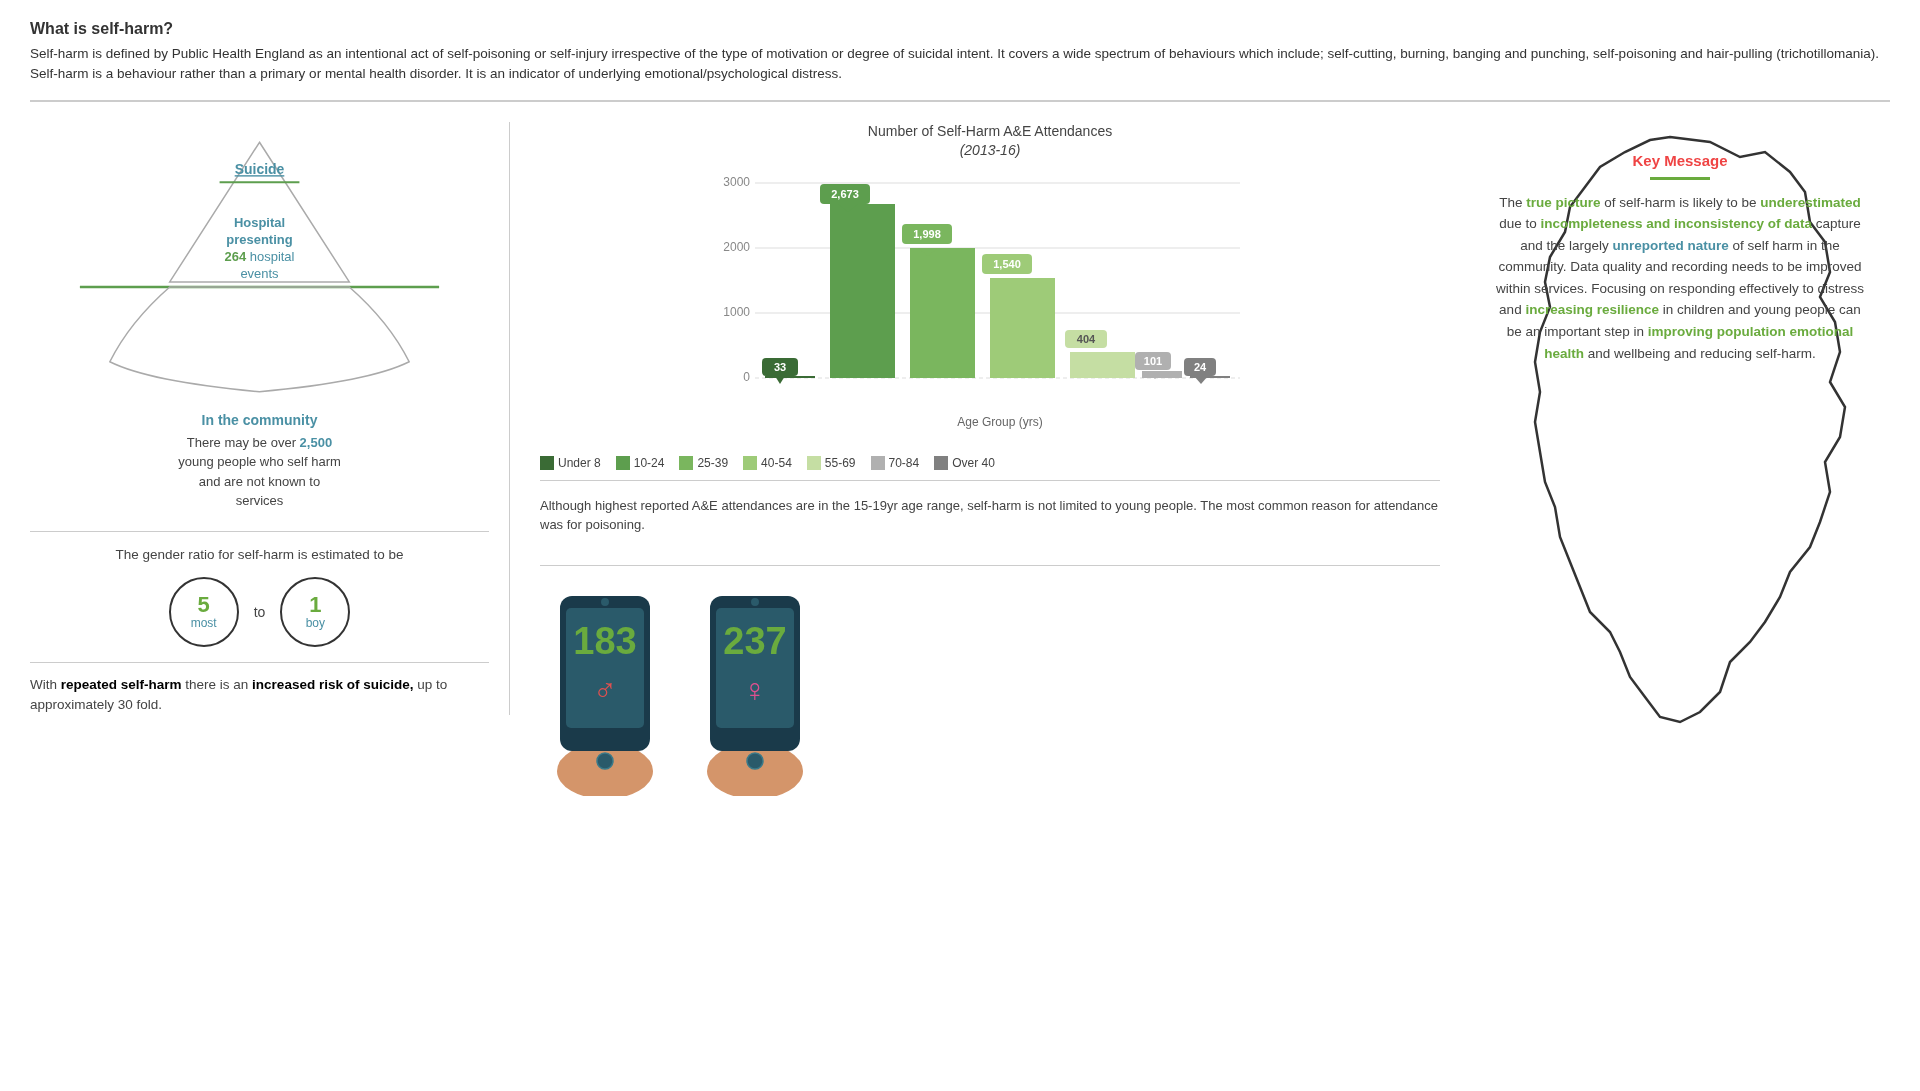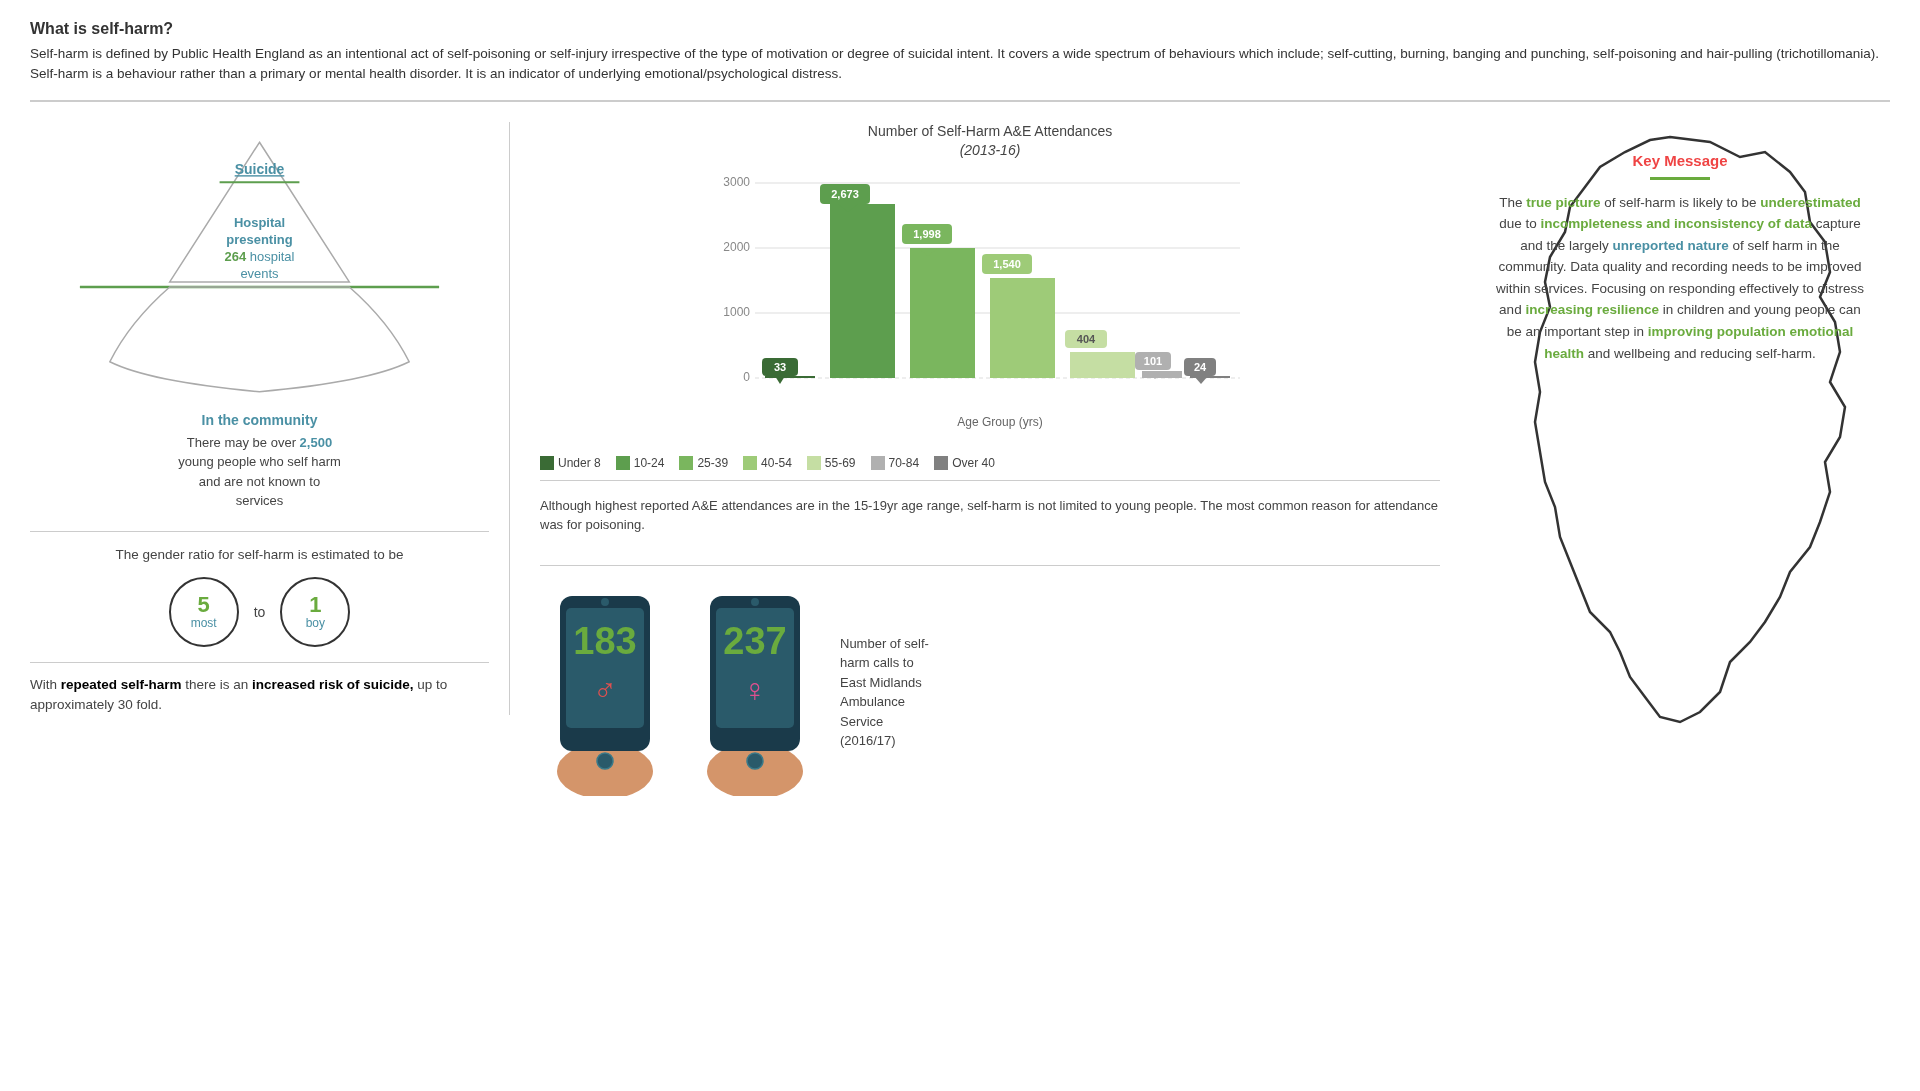--- a/index.html
+++ b/index.html
@@ -420,28 +420,20 @@
           <circle cx="65" cy="175" r="8" fill="#2a5a6a" stroke="#3a7a8a" stroke-width="1.5"></circle>
 
           <circle cx="65" cy="16" r="4" fill="#2a5a6a"></circle>
 
           <text x="65" y="68" text-anchor="middle" fill="#6aab3e" font-size="38" font-weight="bold">237</text>
 
           <text x="65" y="115" text-anchor="middle" fill="#e05090" font-size="32">♀</text>
         </svg>
       </div>
 
-      <div class="ambulance-text">
-        Number of self-<br>
-        harm calls to<br>
-        East Midlands<br>
-        Ambulance<br>
-        Service<br>
-        (2016/17)
-      </div>
     </div>
   </div>
 
   <div class="right-panel">
 
     <div style="position:relative;">
       <svg width="420" height="620" viewBox="0 0 420 620" style="display:block;">
 
         <path d="
           M200,15

